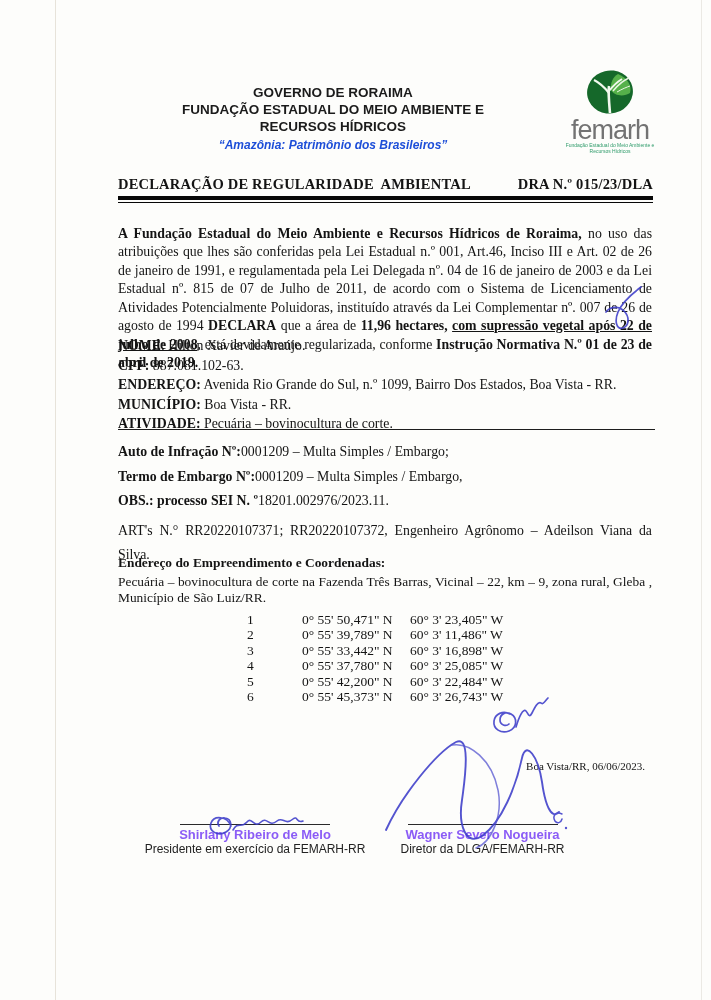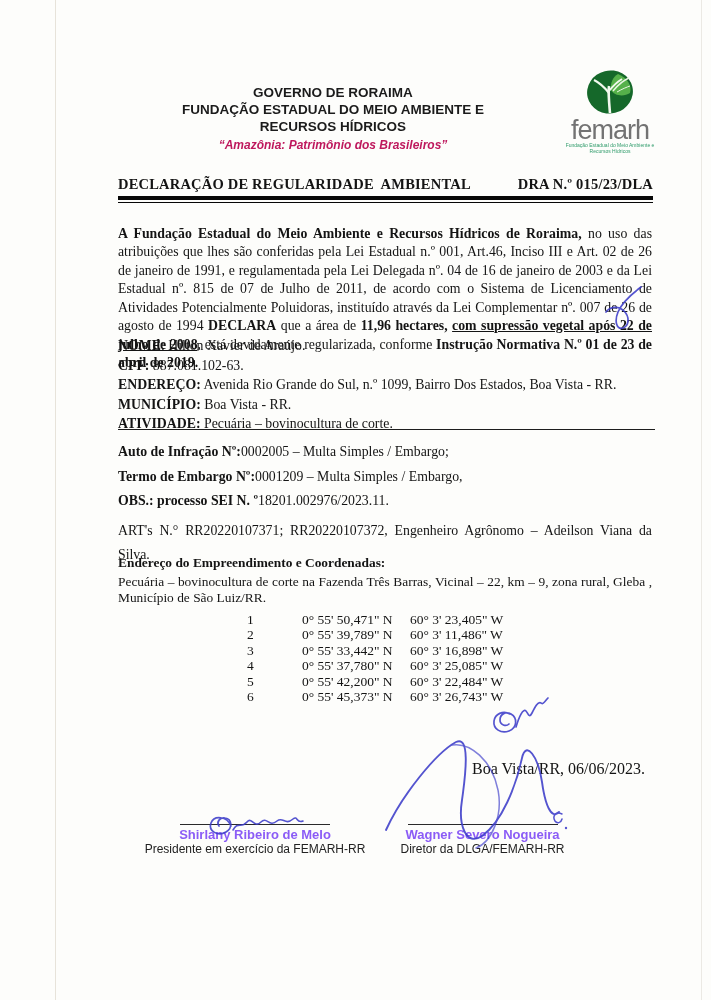--- a/index.html
+++ b/index.html
@@ -19,21 +19,21 @@
   
   .org-block{
     position:absolute;top:84px;left:118px;width:430px;
     text-align:center;
     font-family:"Liberation Sans", sans-serif;
     font-weight:bold;font-size:13.5px;line-height:17px;color:#1b1b1b;
   }
   .motto{
     margin-top:2px;
     font-size:12px;font-style:italic;font-weight:bold;
-    color:#be185d;
+    color:#1d4ed8;
   }
   .logo{
     position:absolute;top:66px;left:556px;width:108px;
     text-align:center;
   }
   .logo svg{display:block;margin:0 auto;}
   .wordmark{
     font-family:"Liberation Sans", sans-serif;
     font-weight:normal;font-size:27px;line-height:24px;
     letter-spacing:-1px;color:#737373;
@@ -97,21 +97,21 @@
   .coords span{display:inline-block;vertical-align:top;}
   .coords-head{margin-bottom:2px;}
   .ch1{width:73px;}
   .ch2{width:107px;}
   .cr1{width:55px;padding-left:2px;}
   .cr2{width:108px;}
 
   
   .dateline{
     position:absolute;top:760px;right:66px;
-    font-size:16px;
+    font-size:11px;
   }
   .sig-block{position:absolute;top:824px;text-align:center;font-family:"Liberation Sans", sans-serif;}
   .sig-block.left{left:130px;width:250px;}
   .sig-block.right{left:385px;width:195px;}
   .sig-line{width:150px;margin:0 auto;border-top:1.3px solid #2a2a2a;height:0;margin-bottom:2px;}
   .sig-name{font-weight:bold;font-size:13px;line-height:15px;color:#8b5cf6;}
   .sig-role{font-size:12px;line-height:15px;color:#222;}
 
   
   .ink{position:absolute;inset:0;pointer-events:none;}
@@ -157,21 +157,21 @@
       <div class="field-row"><span class="b">CPF:</span><span> 887.081.102-63.</span></div>
       <div class="field-row"><span class="b">ENDEREÇO:</span><span> Avenida Rio Grande do Sul, n.º 1099, Bairro Dos Estados, Boa Vista - RR.</span></div>
       <div class="field-row"><span class="b">MUNICÍPIO:</span><span>  Boa Vista - RR.</span></div>
       <div class="field-row"><span class="b">ATIVIDADE:</span><span> Pecuária – bovinocultura de corte.</span></div>
     </div>
   <div class="thin-rule"></div>
 
   <div class="infractions">
       <div class="inf-row">
         <span class="b">Auto de Infração Nº:</span>
-        <span> 0002005 – Multa Simples / Embargo;</span>
+        <span> 0001209 – Multa Simples / Embargo;</span>
       </div>
       <div class="inf-row">
         <span class="b">Termo de Embargo Nº:</span>
         <span> 0001209 – Multa Simples / Embargo,</span>
       </div>
       <div class="inf-row">
         <span class="b">OBS.: processo SEI N. º</span>
         <span> 18201.002976/2023.11.</span>
       </div>
     </div>

